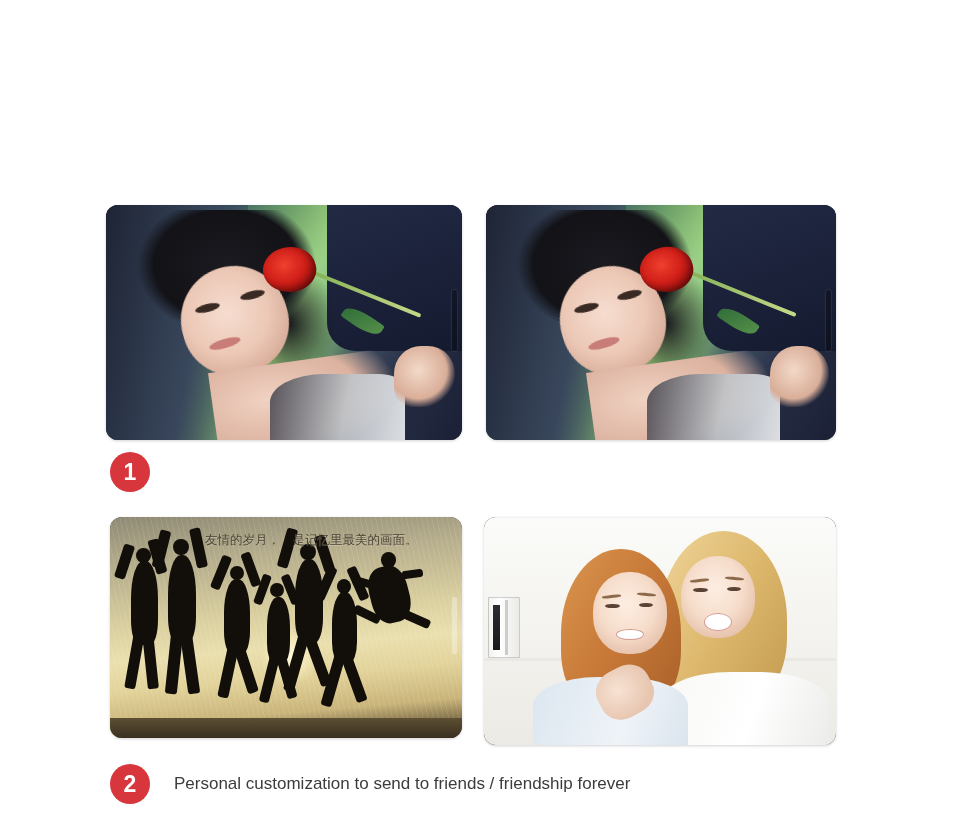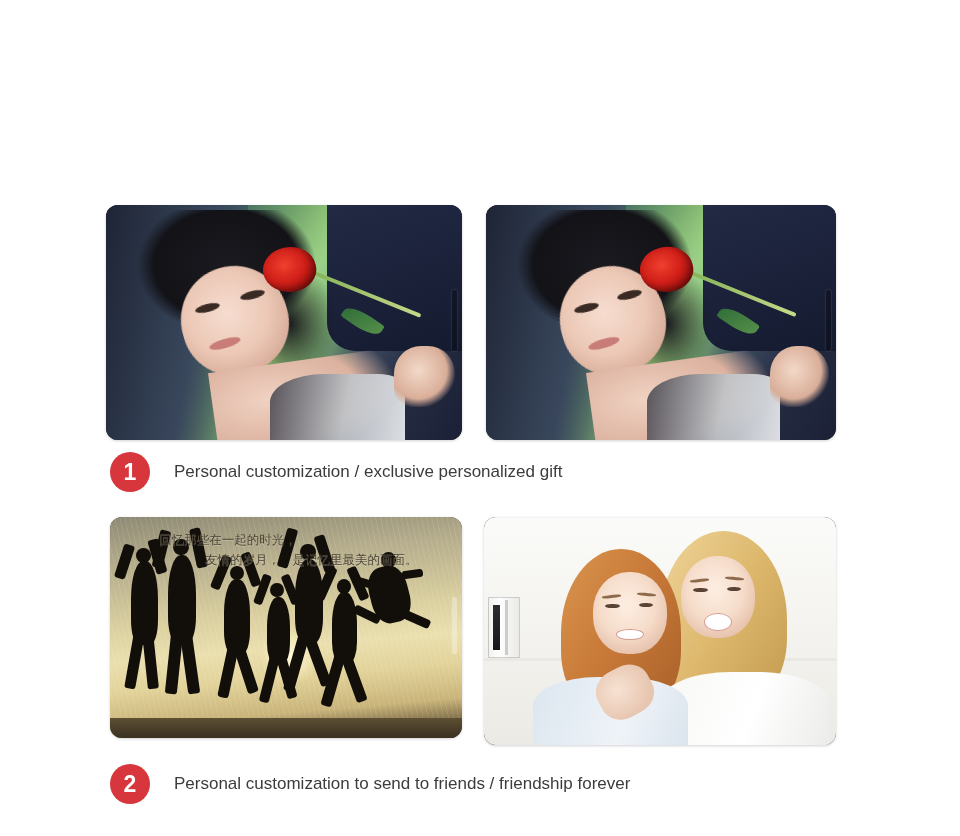--- a/index.html
+++ b/index.html
@@ -356,21 +356,20 @@
         <div class="sil sil-head" style="left:77%;top:16%;width:4.2%;height:7%;"></div>
         <div class="sil sil-body" style="left:74%;top:22%;width:11%;height:26%;transform:rotate(-14deg);border-radius:40%;"></div>
         <div class="sil sil-limb" style="left:69%;top:28%;width:7%;height:3.5%;transform:rotate(16deg);"></div>
         <div class="sil sil-limb" style="left:83%;top:24%;width:6%;height:3.5%;transform:rotate(-8deg);"></div>
         <div class="sil sil-limb" style="left:69%;top:42%;width:8%;height:4%;transform:rotate(26deg);"></div>
         <div class="sil sil-limb" style="left:82%;top:44%;width:9%;height:4%;transform:rotate(24deg);"></div>
 
         <div class="jump-ground"></div>
 
         <div class="card-text-cn">
-          <div class="cn-l1">回忆那些在一起的时光，</div>
           <div class="cn-l2">友情的岁月，　是记忆里最美的画面。</div>
         </div>
       </div>
       <div class="usb-notch-right"></div>
     </div>
 
     <div class="card r2c2">
       <div class="card-art art-women">
         <div class="women-wall"></div>
 
@@ -396,21 +395,20 @@
         <div class="w-mouth" style="left:37.5%;top:49%;width:8%;height:5%;"></div>
 
         <div class="usb-tab-left"></div>
       </div>
     </div>
 
   </div>
 
   <div class="caption cap-1">
     <div class="badge">1</div>
-    <div class="cap-text">Personal customization / exclusive personalized gift</div>
   </div>
 
   <div class="caption cap-2">
     <div class="badge">2</div>
     <div class="cap-text">Personal customization to send to friends / friendship forever</div>
   </div>
 
 </div>
 
 </body></html>

